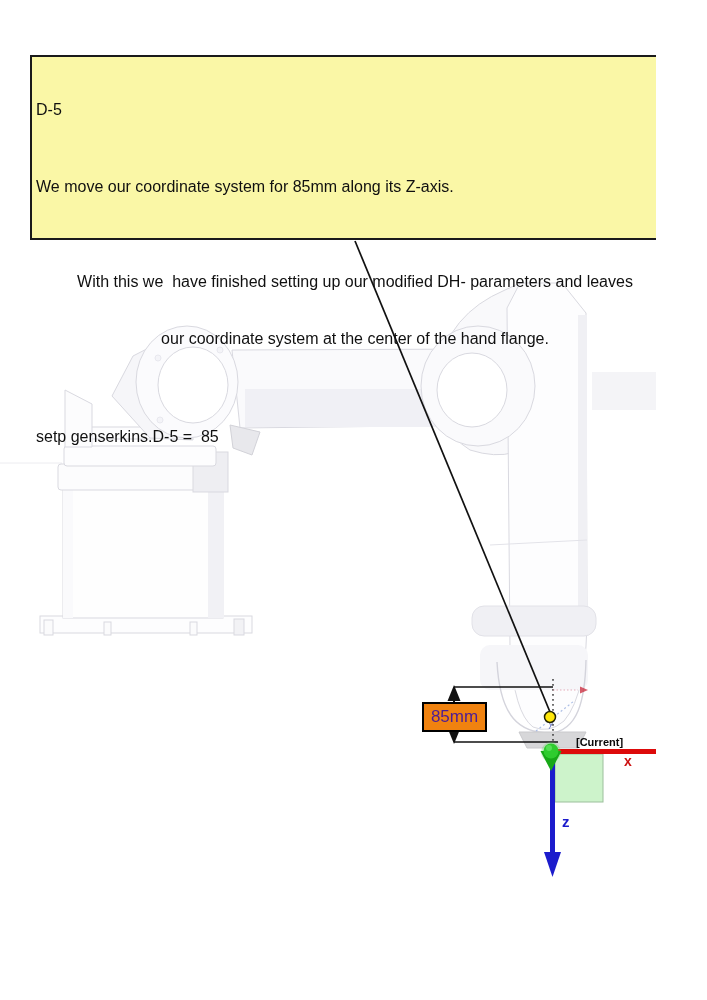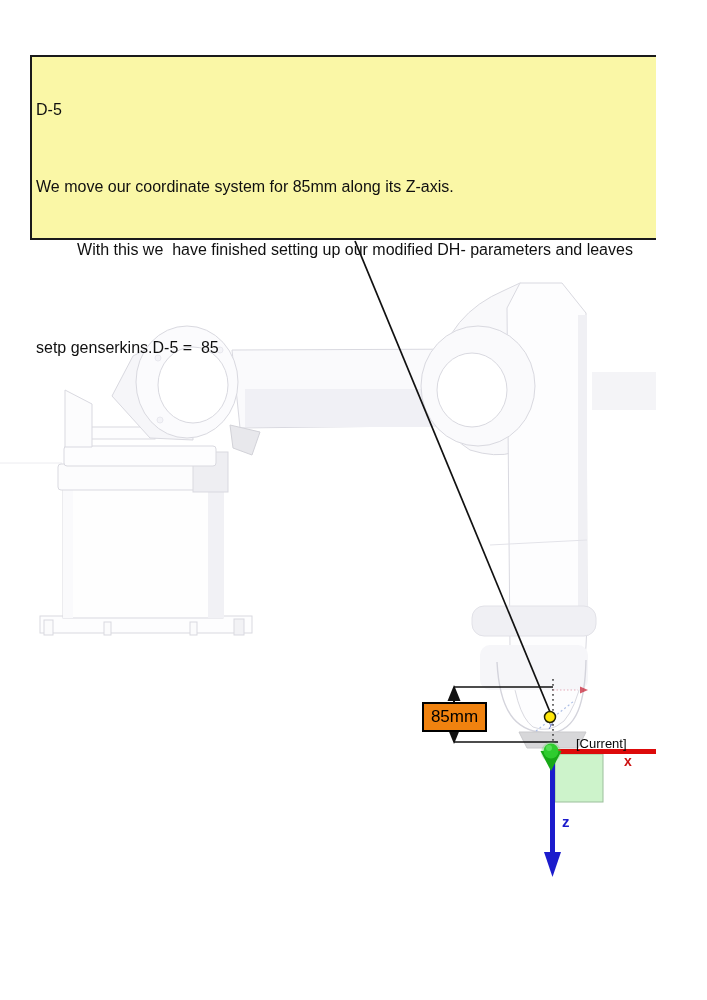--- a/index.html
+++ b/index.html
@@ -8,30 +8,30 @@
     font-family:"Liberation Sans", sans-serif;
   }
   #scene-svg{position:absolute;left:0;top:0;z-index:1;}
   .note-box{
     position:absolute;left:30px;top:55px;width:650px;height:185px;
     box-sizing:border-box;border:2px solid #1a1a1a;background:#faf7a6;
     padding:5px 4px 0 4px;z-index:3;color:#101010;font-size:16px;line-height:19px;
     white-space:pre-wrap;
   }
   .note-title{margin:0 0 20px 0;}
-  .note-p1{margin:0 0 6px 0;}
+  .note-p1{margin:0 0 38px 0;}
   .note-p2a,.note-p2b{margin:0;text-align:center;}
   .note-cmd{margin:41px 0 12px 0;}
   .dim-box{
     position:absolute;left:422px;top:702px;width:65px;height:30px;
     box-sizing:border-box;border:2px solid #000000;background:#f0820f;
-    color:#000000;font-size:17px;line-height:25px;text-align:center;z-index:2;
+    color:#4c1d95;font-size:17px;line-height:25px;text-align:center;z-index:2;
   }
   .current-label{
-    position:absolute;left:576px;top:736px;font-size:13px;font-weight:normal;
+    position:absolute;left:576px;top:736px;font-size:11px;font-weight:bold;
     color:#0a0a0a;z-index:2;letter-spacing:0px;
   }
   .x-label{
     position:absolute;left:624px;top:753px;font-size:14px;font-weight:bold;
     color:#cc1111;z-index:2;
   }
   .z-label{
     position:absolute;left:562px;top:813px;font-size:15px;font-weight:bold;
     color:#1c1ccc;z-index:2;
   }
@@ -135,20 +135,21 @@
         <circle cx="551" cy="751" r="7.5" fill="#2ecc2e"></circle>
         <circle cx="549" cy="748" r="3" fill="#55e055"></circle>
       </g>
     </g>
   </svg>
 
   <div class="note-box">
     <div class="note-title">D-5</div>
     <div class="note-p1">We move our coordinate system for 85mm along its Z-axis.</div>
     <div class="note-p2a">With this we  have finished setting up our modified DH- parameters and leaves</div>
+    <div class="note-p2b">our coordinate system at the center of the hand flange.</div>
     <div class="note-cmd">setp genserkins.D-5 =  85</div>
   </div>
 
   <div class="dim-box">85mm</div>
 
   <div class="current-label">[Current]</div>
   <div class="x-label">x</div>
   <div class="z-label">z</div>
 
 </div>

